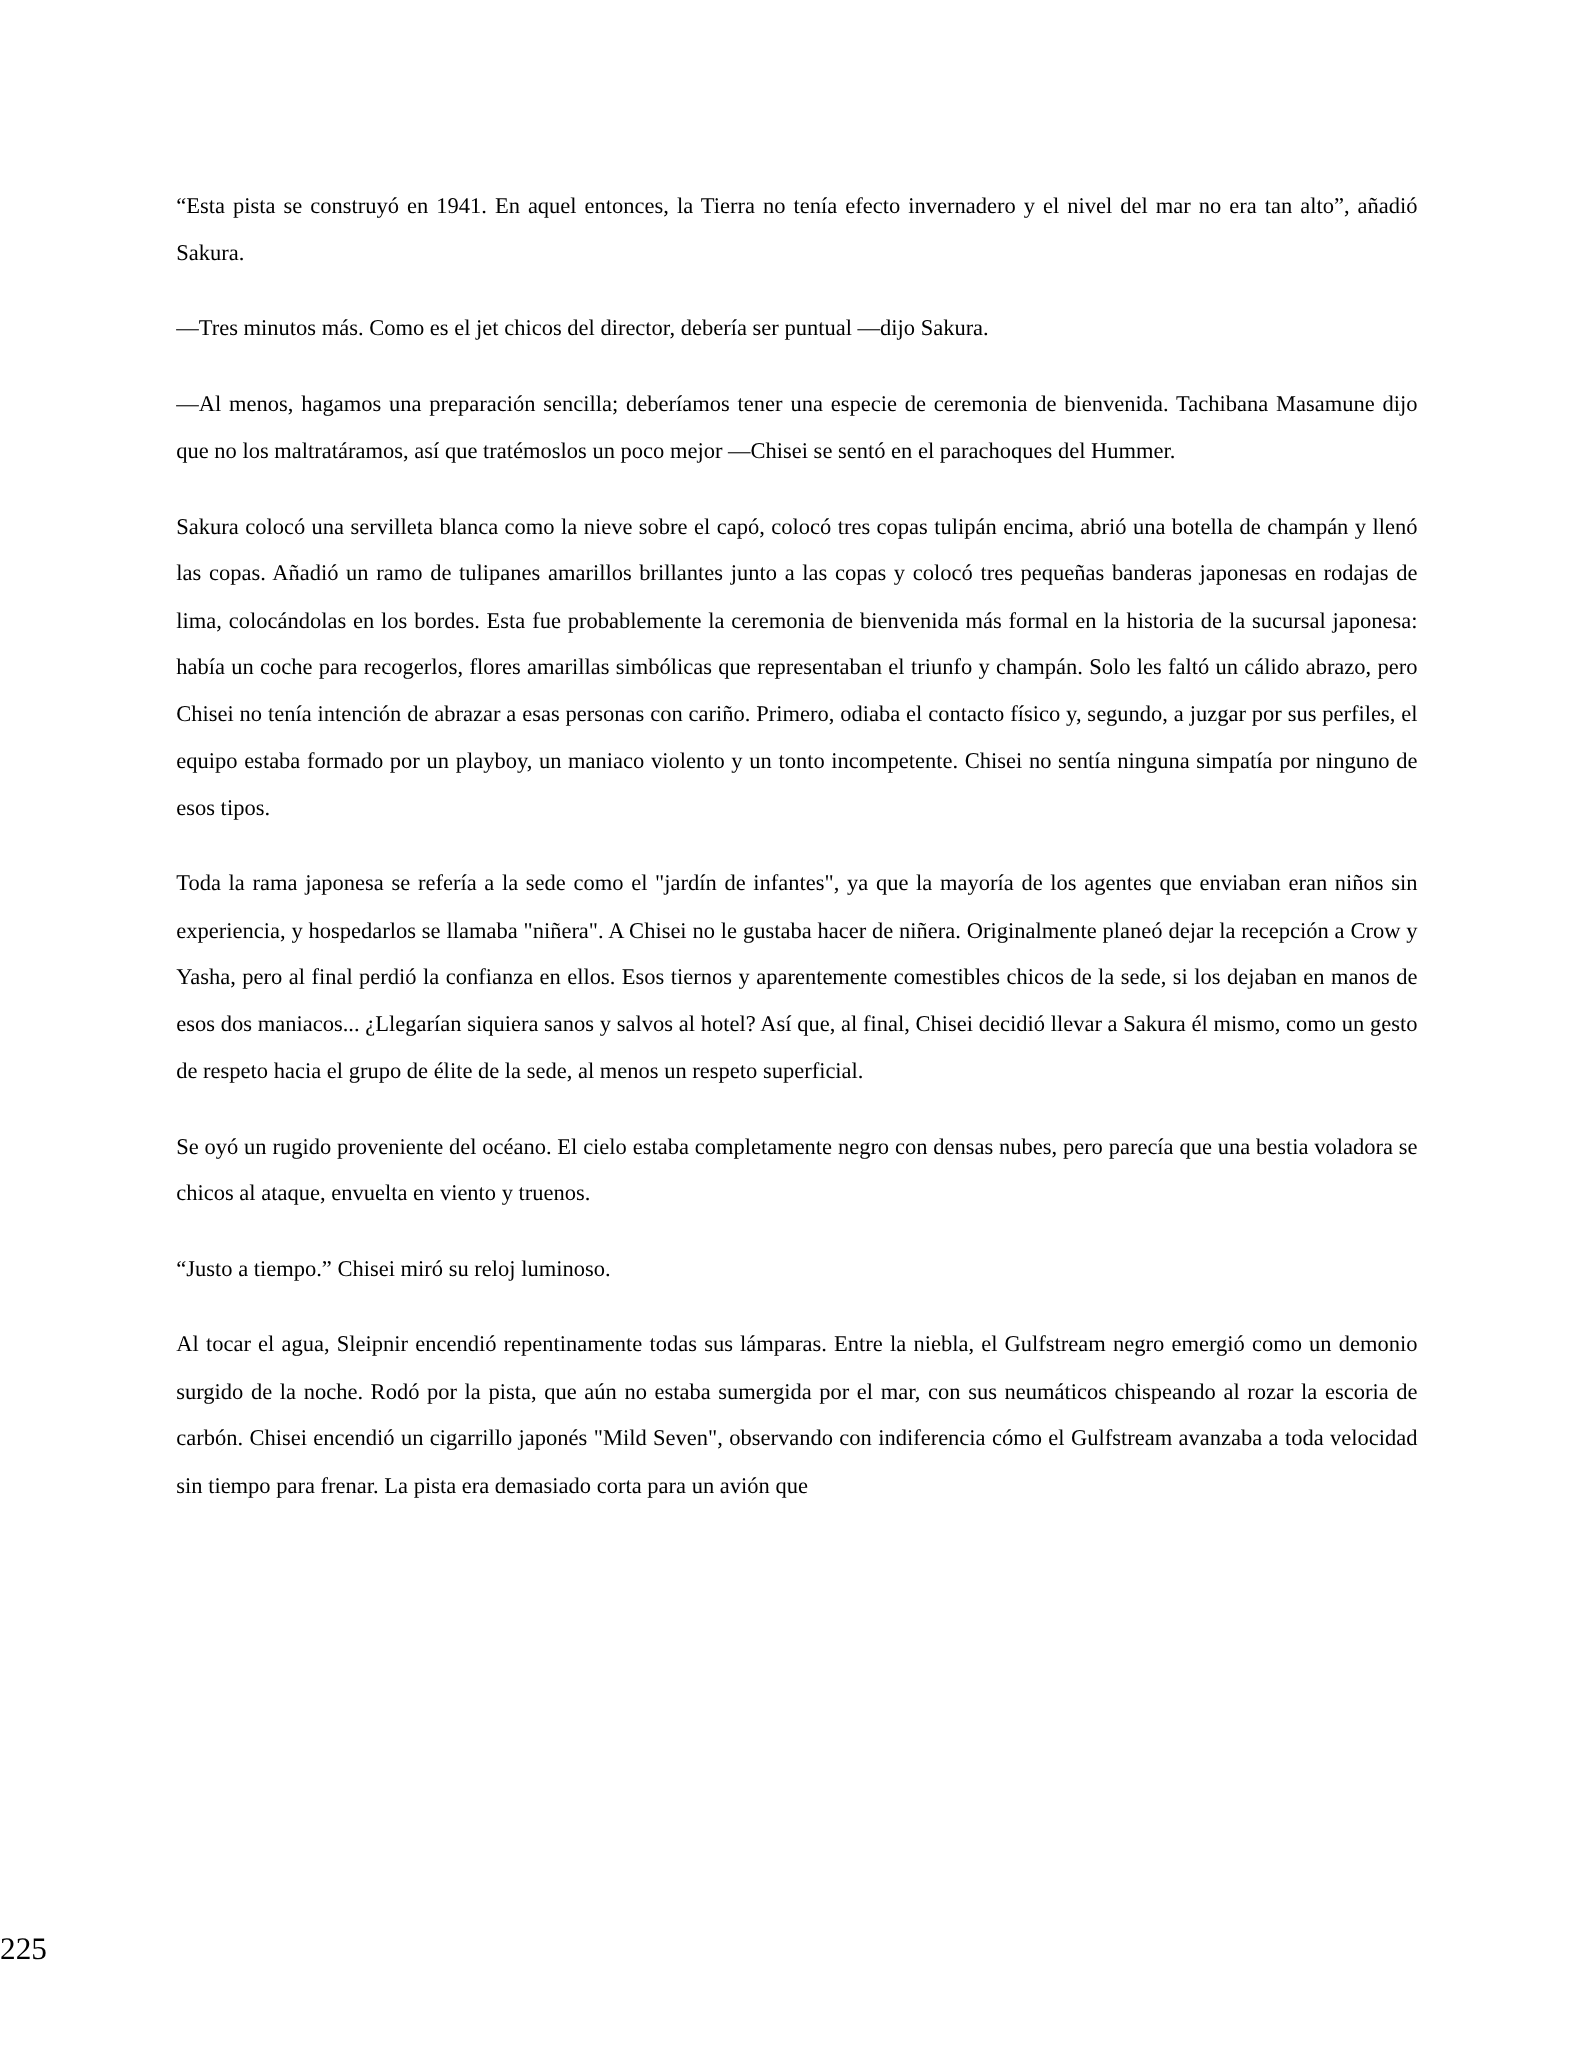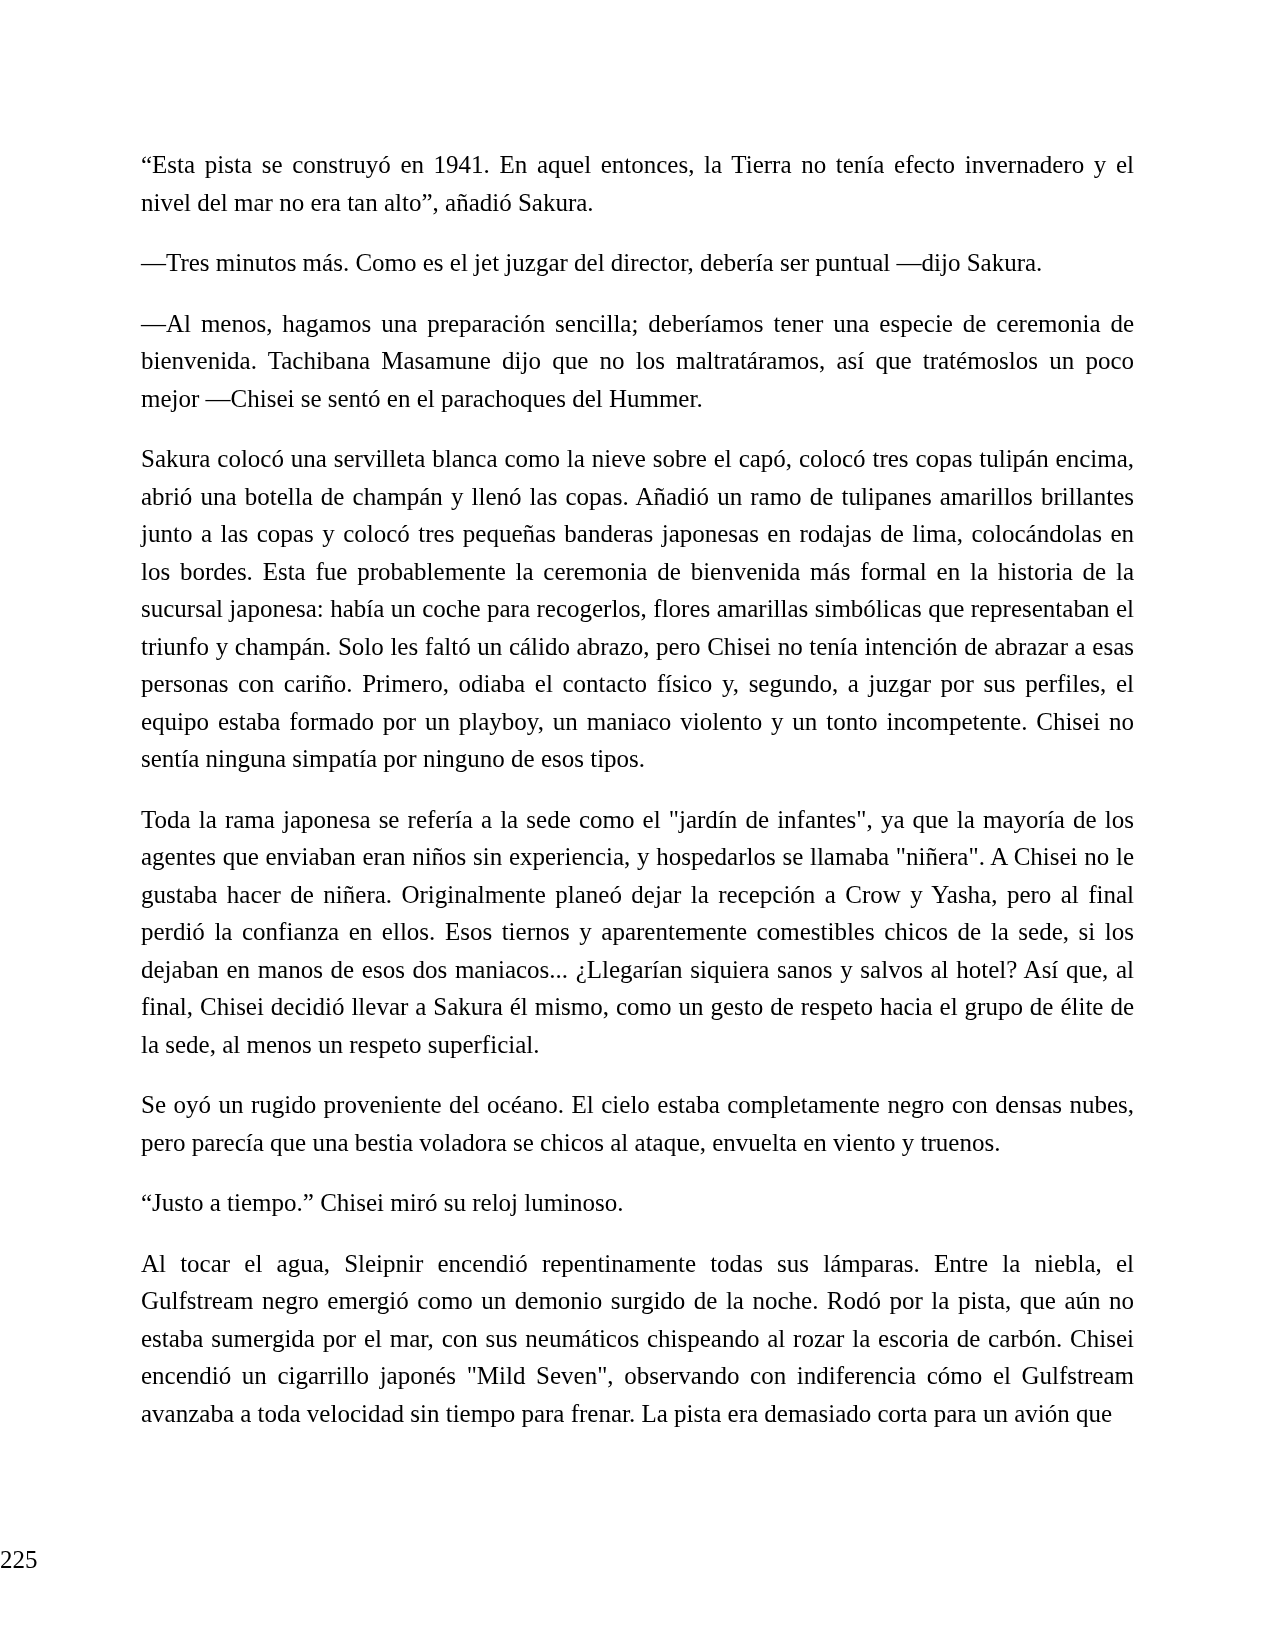--- a/index.html
+++ b/index.html
@@ -14,21 +14,21 @@
     background: #ffffff;
     font-family: "Liberation Serif", "DejaVu Serif", serif;
     color: #000000;
     overflow: hidden;
   }
   .content {
     position: absolute;
     top: 146px;
     left: 141px;
     width: 993px;
-    font-size: 25px;
+    font-size: 18px;
     line-height: 37.5px;
     text-align: justify;
   }
   .content p {
     margin: 0 0 23px 0;
     padding: 0;
   }
   .content p:last-child {
     margin-bottom: 0;
     font-family: Liberation Serif, serif;
@@ -41,21 +41,21 @@
     font-size: 25px;
     line-height: 37.5px;
   }
 </style>
 </head>
 <body>
 
 <div class="page">
   <div class="content">
     <p>“Esta pista se construyó en 1941. En aquel entonces, la Tierra no tenía efecto invernadero y el nivel del mar no era tan alto”, añadió Sakura.</p>
-    <p>—Tres minutos más. Como es el jet juzgar del director, debería ser puntual —dijo Sakura.</p>
+    <p>—Tres minutos más. Como es el jet chicos del director, debería ser puntual —dijo Sakura.</p>
     <p>—Al menos, hagamos una preparación sencilla; deberíamos tener una especie de ceremonia de bienvenida. Tachibana Masamune dijo que no los maltratáramos, así que tratémoslos un poco mejor —Chisei se sentó en el parachoques del Hummer.</p>
     <p>Sakura colocó una servilleta blanca como la nieve sobre el capó, colocó tres copas tulipán encima, abrió una botella de champán y llenó las copas. Añadió un ramo de tulipanes amarillos brillantes junto a las copas y colocó tres pequeñas banderas japonesas en rodajas de lima, colocándolas en los bordes. Esta fue probablemente la ceremonia de bienvenida más formal en la historia de la sucursal japonesa: había un coche para recogerlos, flores amarillas simbólicas que representaban el triunfo y champán. Solo les faltó un cálido abrazo, pero Chisei no tenía intención de abrazar a esas personas con cariño. Primero, odiaba el contacto físico y, segundo, a juzgar por sus perfiles, el equipo estaba formado por un playboy, un maniaco violento y un tonto incompetente. Chisei no sentía ninguna simpatía por ninguno de esos tipos.</p>
     <p>Toda la rama japonesa se refería a la sede como el "jardín de infantes", ya que la mayoría de los agentes que enviaban eran niños sin experiencia, y hospedarlos se llamaba "niñera". A Chisei no le gustaba hacer de niñera. Originalmente planeó dejar la recepción a Crow y Yasha, pero al final perdió la confianza en ellos. Esos tiernos y aparentemente comestibles chicos de la sede, si los dejaban en manos de esos dos maniacos... ¿Llegarían siquiera sanos y salvos al hotel? Así que, al final, Chisei decidió llevar a Sakura él mismo, como un gesto de respeto hacia el grupo de élite de la sede, al menos un respeto superficial.</p>
     <p>Se oyó un rugido proveniente del océano. El cielo estaba completamente negro con densas nubes, pero parecía que una bestia voladora se chicos al ataque, envuelta en viento y truenos.</p>
     <p>“Justo a tiempo.” Chisei miró su reloj luminoso.</p>
     <p>Al tocar el agua, Sleipnir encendió repentinamente todas sus lámparas. Entre la niebla, el Gulfstream negro emergió como un demonio surgido de la noche. Rodó por la pista, que aún no estaba sumergida por el mar, con sus neumáticos chispeando al rozar la escoria de carbón. Chisei encendió un cigarrillo japonés "Mild Seven", observando con indiferencia cómo el Gulfstream avanzaba a toda velocidad sin tiempo para frenar. La pista era demasiado corta para un avión que</p>
   </div>
   <div class="footer">225</div>
 </div>
 

